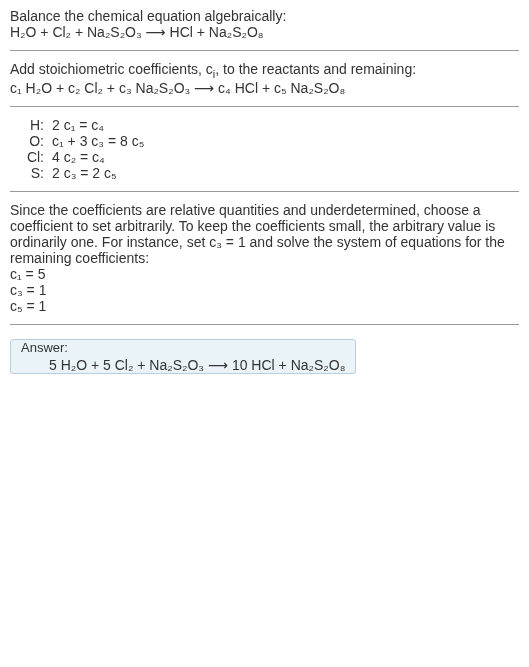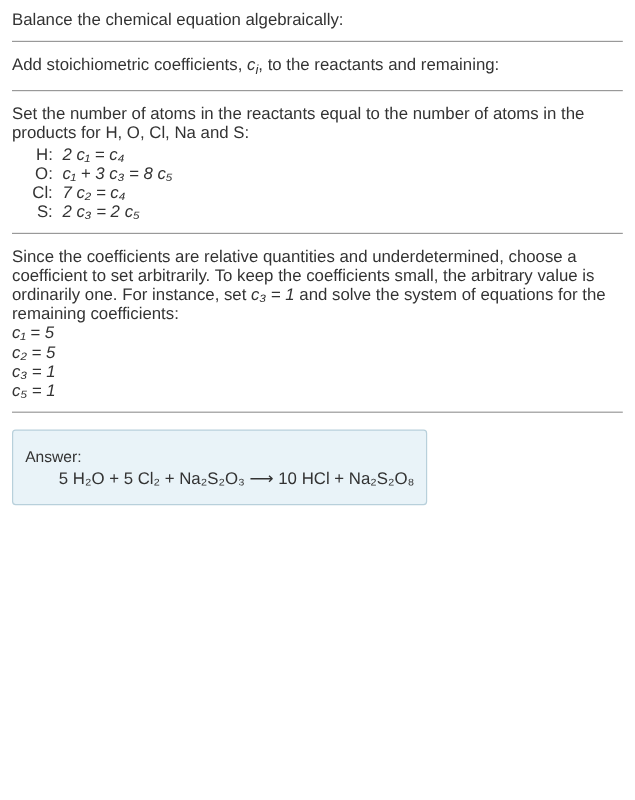--- a/index.html
+++ b/index.html
@@ -29,85 +29,84 @@
       vertical-align: baseline;
     }
     .eq-table td.label {
       text-align: right;
       min-width: 30px;
     }
     .answer-box {
       background: #e9f3f8;
       border: 1px solid #b8d0db;
       border-radius: 3px;
-      padding: 14px 10px;
+      padding: 0 10px;
       display: inline-block;
       margin-top: 4px;
     }
     .answer-box .ans-label {
       font-size: 13px;
       margin-bottom: 2px;
     }
     .answer-box .ans-eq {
       padding-left: 28px;
     }
     sub { font-size: 0.78em; }
     .coef {
-      font-style: italic;
     }
   </style>
 </head>
 <body>
 
 <div class="section">
   <div>Balance the chemical equation algebraically:</div>
+  <div>H₂O + Cl₂ + Na₂S₂O₃ ⟶ HCl + Na₂S₂O₈</div>
 </div>
 
 <hr class="sep">
 
 <div class="section">
   <div>
     <span>Add stoichiometric coefficients, </span><span class="coef"><span>c</span><sub>i</sub></span><span>, to the reactants and remaining:</span>
   </div>
+  <div class="coef">c₁ H₂O + c₂ Cl₂ + c₃ Na₂S₂O₃ ⟶ c₄ HCl + c₅ Na₂S₂O₈</div>
 </div>
 
 <hr class="sep">
 
 <div class="section">
-  <div>Set the number of atoms in the reactants equal to the number of atoms in the products for H, O, Cl, Na and S:</div>
   <table class="eq-table">
     <tbody>
         <tr>
       <td class="label">H:</td>
       <td class="coef">2 c₁ = c₄</td>
     </tr>
     <tr>
       <td class="label">O:</td>
       <td class="coef">c₁ + 3 c₃ = 8 c₅</td>
     </tr>
     <tr>
       <td class="label">Cl:</td>
-      <td class="coef">7 c₂ = c₄</td>
+      <td class="coef">4 c₂ = c₄</td>
     </tr>
     <tr>
       <td class="label">S:</td>
       <td class="coef">2 c₃ = 2 c₅</td>
     </tr>
   </tbody>
     </table>
 </div>
 
 <hr class="sep">
 
 <div class="section">
   <div>
     <span>Since the coefficients are relative quantities and underdetermined, choose a coefficient to set arbitrarily. To keep the coefficients small, the arbitrary value is ordinarily one. For instance, set </span><span class="coef">c₃ = 1</span><span> and solve the system of equations for the remaining coefficients:</span>
   </div>
   <div class="coef">c₁ = 5</div>
-  <div class="coef">c₂ = 5</div>
   <div class="coef">c₃ = 1</div>
   <div class="coef">c₅ = 1</div>
 </div>
 
 <hr class="sep">
 
 <div class="section">
   <div class="answer-box">
     <div class="ans-label">Answer:</div>
     <div class="ans-eq">5 H₂O + 5 Cl₂ + Na₂S₂O₃ ⟶ 10 HCl + Na₂S₂O₈</div>

